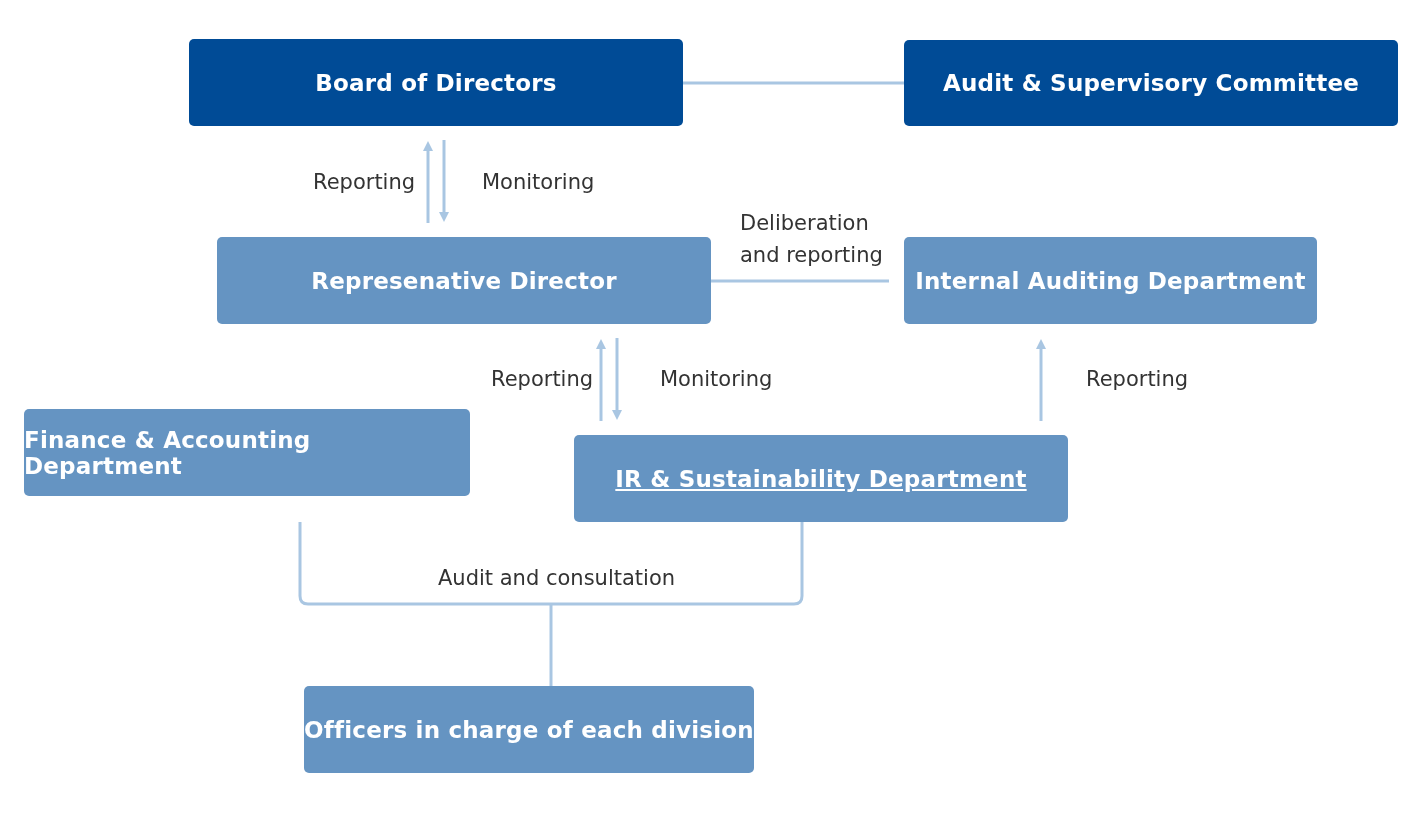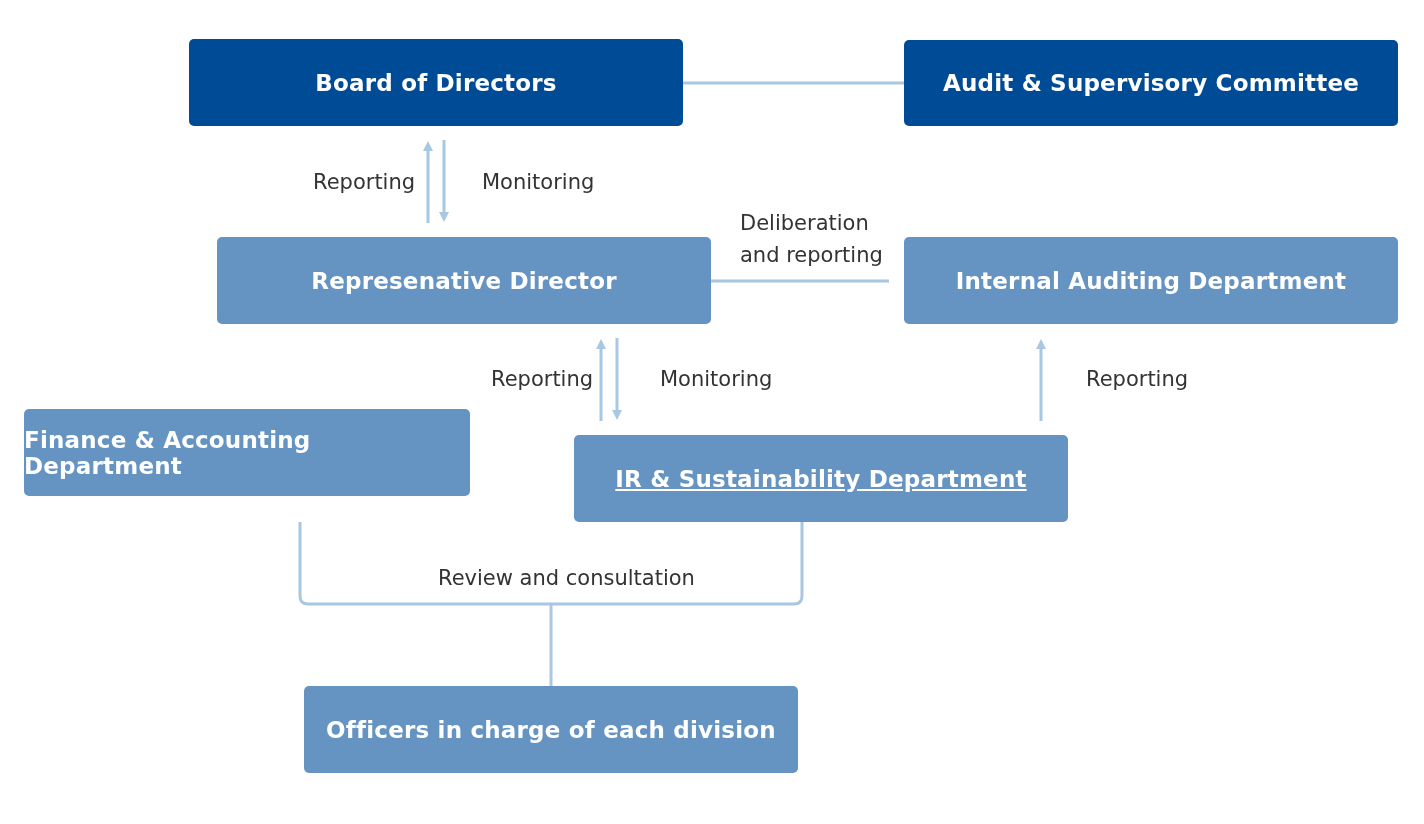--- a/index.html
+++ b/index.html
@@ -42,33 +42,33 @@
 
 <div class="box dark" style="left:189px;top:39px;width:494px;height:87px;">
   <span>Board of Directors</span>
 </div>
 <div class="box dark" style="left:904px;top:40px;width:494px;height:86px;">
   <span>Audit &amp; Supervisory Committee</span>
 </div>
 <div class="box light" style="left:189px;top:237px;width:494px;height:87px;margin-left:28px;">
   <span>Represenative Director</span>
 </div>
-<div class="box light" style="left:904px;top:237px;width:494px;height:87px;">
+<div class="box light" style="left:904px;top:237px;width:413px;height:87px;">
   <span>Internal Auditing Department</span>
 </div>
 <div class="box light" style="left:24px;top:409px;width:446px;height:87px;">
   <span>Finance &amp; Accounting Department</span>
 </div>
 <div class="box light" style="left:574px;top:435px;width:494px;height:87px;text-decoration:underline;">
   <span>IR &amp; Sustainability Department</span>
 </div>
-<div class="box light" style="left:304px;top:686px;width:494px;height:87px;">
+<div class="box light" style="left:304px;top:686px;width:450px;height:87px;">
   <span>Officers in charge of each division</span>
 </div>
 
 <div class="label" style="left:289px;top:168px;">Reporting</div>
 <div class="label" style="left:458px;top:168px;">Monitoring</div>
 <div class="label" style="left:716px;top:209px;">Deliberation</div>
 <div class="label" style="left:716px;top:241px;">and reporting</div>
 <div class="label" style="left:467px;top:365px;">Reporting</div>
 <div class="label" style="left:636px;top:365px;">Monitoring</div>
 <div class="label" style="left:1062px;top:365px;">Reporting</div>
-<div class="label" style="left:414px;top:564px;">Review and consultation</div>
+<div class="label" style="left:414px;top:564px;">Audit and consultation</div>
 
 </body></html>

